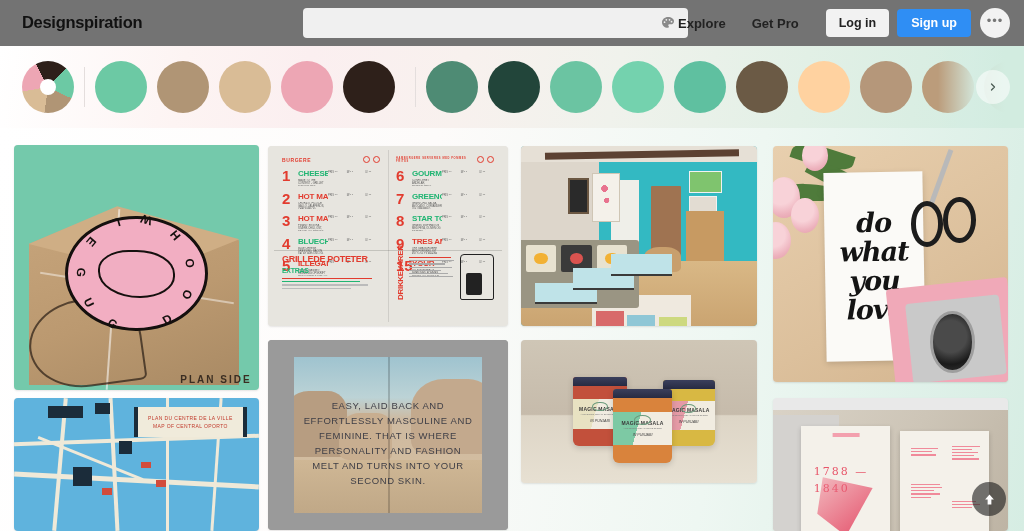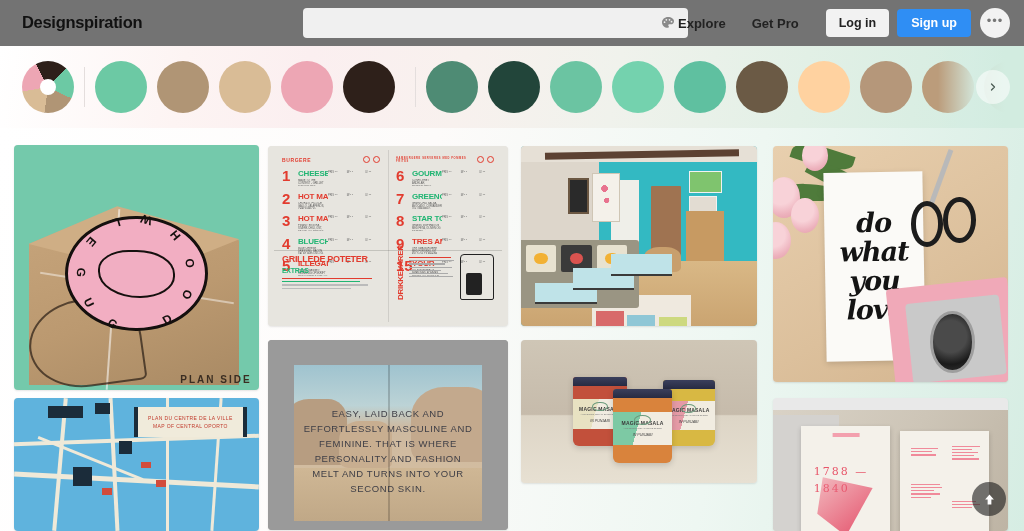--- a/index.html
+++ b/index.html
@@ -300,21 +300,21 @@
   .dwl-scissor { position:absolute; right:12%; top:5%; width:30%; height:42%; }
   .dwl-scissor i { position:absolute; width: 46%; height: 46%; border: 5px solid #1d1d1d; border-radius:50%; }
   .dwl-blade { position:absolute; width:5px; height:62%; background:#b9b9b9; transform: rotate(20deg); left: 40%; top: -10%; }
   .dwl-cam { position:absolute; right:-2%; bottom:-4%; width:52%; height:46%; background:#f0a9b8; border-radius:4px; transform: rotate(-6deg); }
   .dwl-cambody { position:absolute; right:2%; bottom:1%; width:40%; height:34%; background:#c9c9c9; border-radius:4px; transform: rotate(-6deg); }
   .dwl-lens { position:absolute; right:14%; bottom:4%; width:19%; height:26%; border-radius:50%; background: radial-gradient(circle at 45% 40%, #4a4a4a 0 40%, #1a1a1a 70%, #333 100%); border:3px solid #9e9e9e; }
 
   
   .desert-outer { width:100%; height:100%; background:#9a9a9a; padding: 17px 26px; }
   .desert { width:100%; height:100%; position:relative; overflow:hidden;
-    background: linear-gradient(180deg,#9fc3cf 0%, #bcd3d6 26%, #cdb9a0 40%, #d3bda0 70%, #c6ae91 100%); margin-top: 8px; }
+    background: linear-gradient(180deg,#9fc3cf 0%, #bcd3d6 26%, #cdb9a0 40%, #d3bda0 70%, #c6ae91 100%); }
   .desert-rock { position:absolute; background:#b79d81; border-radius: 40% 30% 12% 18%; }
   .desert-fold { position:absolute; left:50%; top:0; bottom:0; width:2px; background: rgba(0,0,0,0.18); }
   .desert-txt {
     position:absolute; left:4%; right:4%; top:26%;
     text-align:center; font-size:9.5px; font-weight:500;
     letter-spacing: 0.6px; line-height:15px; color:#3e3e46;
     font-family:"Liberation Sans", sans-serif;
   }
 
   

